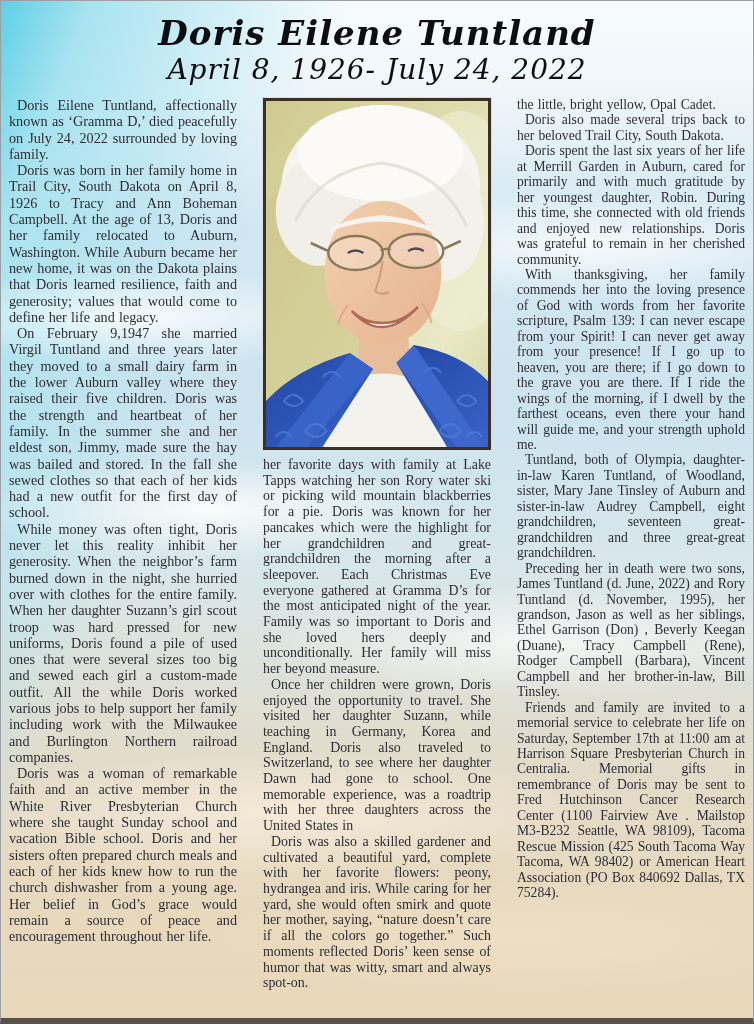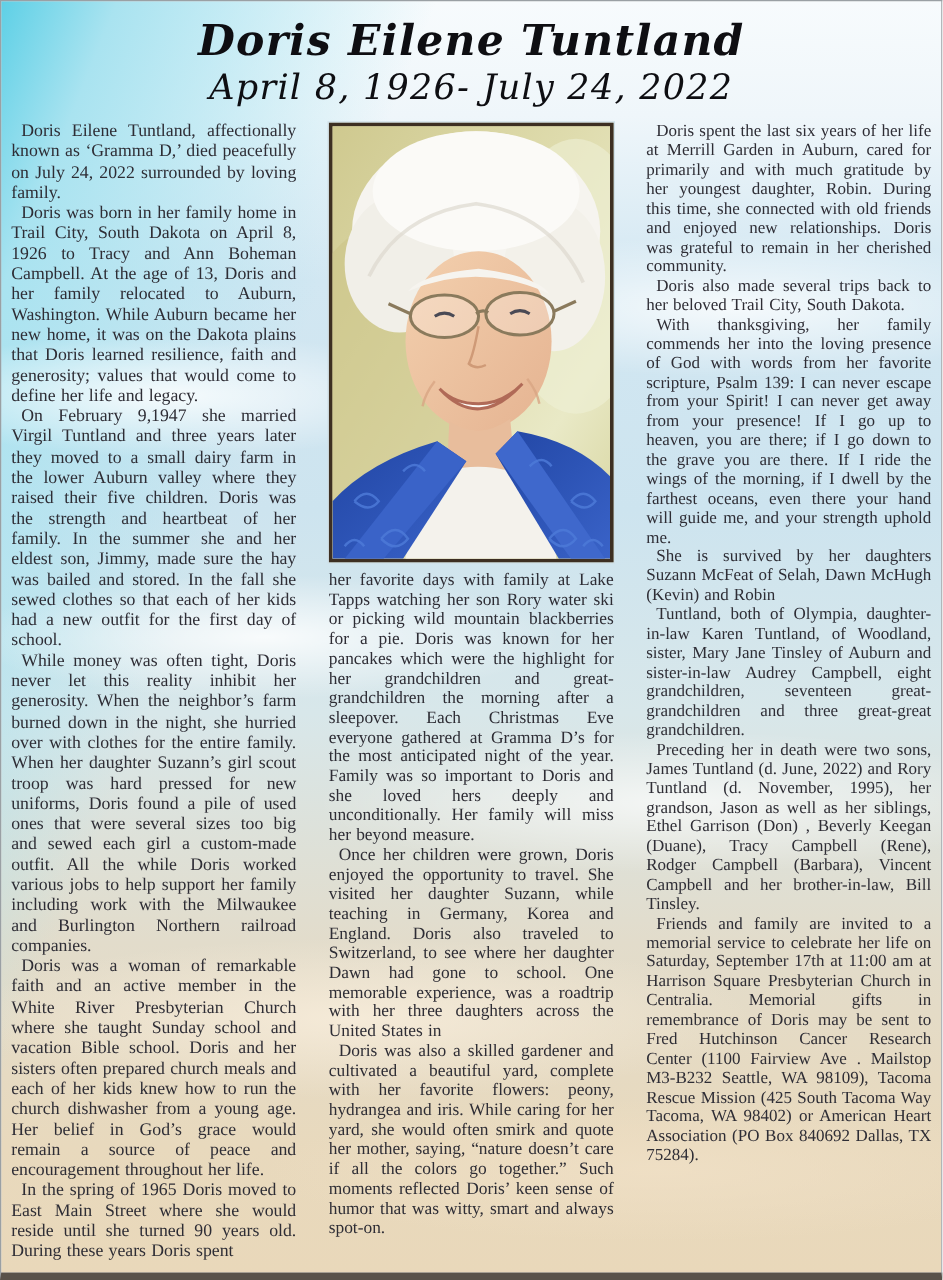--- a/index.html
+++ b/index.html
@@ -65,21 +65,20 @@
     </div>
 
     <div class="columns">
 
       <div class="col col-1">
         <p>Doris Eilene Tuntland, affectionally known as ‘Gramma D,’ died peacefully on July 24, 2022 surrounded by loving family.</p>
         <p>Doris was born in her family home in Trail City, South Dakota on April 8, 1926 to Tracy and Ann Boheman Campbell. At the age of 13, Doris and her family relocated to Auburn, Washington. While Auburn became her new home, it was on the Dakota plains that Doris learned resilience, faith and generosity; values that would come to define her life and legacy.</p>
         <p>On February 9,1947 she married Virgil Tuntland and three years later they moved to a small dairy farm in the lower Auburn valley where they raised their five children. Doris was the strength and heartbeat of her family. In the summer she and her eldest son, Jimmy, made sure the hay was bailed and stored. In the fall she sewed clothes so that each of her kids had a new outfit for the first day of school.</p>
         <p>While money was often tight, Doris never let this reality inhibit her generosity. When the neighbor’s farm burned down in the night, she hurried over with clothes for the entire family. When her daughter Suzann’s girl scout troop was hard pressed for new uniforms, Doris found a pile of used ones that were several sizes too big and sewed each girl a custom-made outfit. All the while Doris worked various jobs to help support her family including work with the Milwaukee and Burlington Northern railroad companies.</p>
         <p>Doris was a woman of remarkable faith and an active member in the White River Presbyterian Church where she taught Sunday school and vacation Bible school. Doris and her sisters often prepared church meals and each of her kids knew how to run the church dishwasher from a young age. Her belief in God’s grace would remain a source of peace and encouragement throughout her life.</p>
-        <p>In the spring of 1965 Doris moved to East Main Street where she would reside until she turned 90 years old. During these years Doris spent</p>
       </div>
 
       <div class="col col-2">
         <div class="photo-frame">
           <svg viewBox="0 0 228 346" preserveAspectRatio="none">
             <defs>
               <linearGradient id="bgGrad" x1="0" y1="0" x2="1" y2="1">
                 <stop offset="0" stop-color="#cfc98f"></stop>
                 <stop offset="0.45" stop-color="#dfdcae"></stop>
                 <stop offset="0.75" stop-color="#e9e9c6"></stop>
@@ -144,24 +143,24 @@
               <path d="M58 276 q10 -10 18 0"></path>
             </g>
           </svg>
         </div>
         <p class="no-indent">her favorite days with family at Lake Tapps watching her son Rory water ski or picking wild mountain blackberries for a pie. Doris was known for her pancakes which were the highlight for her grandchildren and great-grandchildren the morning after a sleepover. Each Christmas Eve everyone gathered at Gramma D’s for the most anticipated night of the year. Family was so important to Doris and she loved hers deeply and unconditionally. Her family will miss her beyond measure.</p>
         <p>Once her children were grown, Doris enjoyed the opportunity to travel. She visited her daughter Suzann, while teaching in Germany, Korea and England. Doris also traveled to Switzerland, to see where her daughter Dawn had gone to school. One memorable experience, was a roadtrip with her three daughters across the United States in</p>
         <p>Doris was also a skilled gardener and cultivated a beautiful yard, complete with her favorite flowers: peony, hydrangea and iris. While caring for her yard, she would often smirk and quote her mother, saying, “nature doesn’t care if all the colors go together.” Such moments reflected Doris’ keen sense of humor that was witty, smart and always spot-on.</p>
       </div>
 
       <div class="col col-3">
+        <p class="no-indent">the little, bright yellow, Opal Cadet.</p>
+        <p>Doris also made several trips back to her beloved Trail City, South Dakota.</p>
         <p>Doris spent the last six years of her life at Merrill Garden in Auburn, cared for primarily and with much gratitude by her youngest daughter, Robin. During this time, she connected with old friends and enjoyed new relationships. Doris was grateful to remain in her cherished community.</p>
-        <p>Doris also made several trips back to her beloved Trail City, South Dakota.</p>
         <p>With thanksgiving, her family commends her into the loving presence of God with words from her favorite scripture, Psalm 139: I can never escape from your Spirit! I can never get away from your presence! If I go up to heaven, you are there; if I go down to the grave you are there. If I ride the wings of the morning, if I dwell by the farthest oceans, even there your hand will guide me, and your strength uphold me.</p>
-        <p>She is survived by her daughters Suzann McFeat of Selah, Dawn McHugh (Kevin) and Robin</p>
         <p>Tuntland, both of Olympia, daughter-in-law Karen Tuntland, of Woodland,  sister, Mary Jane Tinsley of Auburn and sister-in-law Audrey Campbell, eight grandchildren, seventeen great-grandchildren and three great-great grandchildren.</p>
         <p>Preceding her in death were two sons, James Tuntland (d. June, 2022) and Rory Tuntland (d. November, 1995), her grandson, Jason as well as her siblings, Ethel Garrison (Don) , Beverly Keegan (Duane), Tracy Campbell (Rene), Rodger Campbell (Barbara), Vincent Campbell and her brother-in-law, Bill Tinsley.</p>
         <p>Friends and family are invited to a memorial service  to celebrate her life on Saturday, September 17th at 11:00 am at Harrison Square Presbyterian Church in Centralia.  Memorial gifts in remembrance of Doris may be sent to Fred Hutchinson Cancer Research Center (1100 Fairview Ave . Mailstop M3-B232 Seattle, WA 98109), Tacoma Rescue Mission (425 South Tacoma Way Tacoma, WA 98402) or American Heart Association (PO Box 840692 Dallas, TX 75284).</p>
       </div>
 
     </div>
   </div>
 </div>
 
 </body></html>

